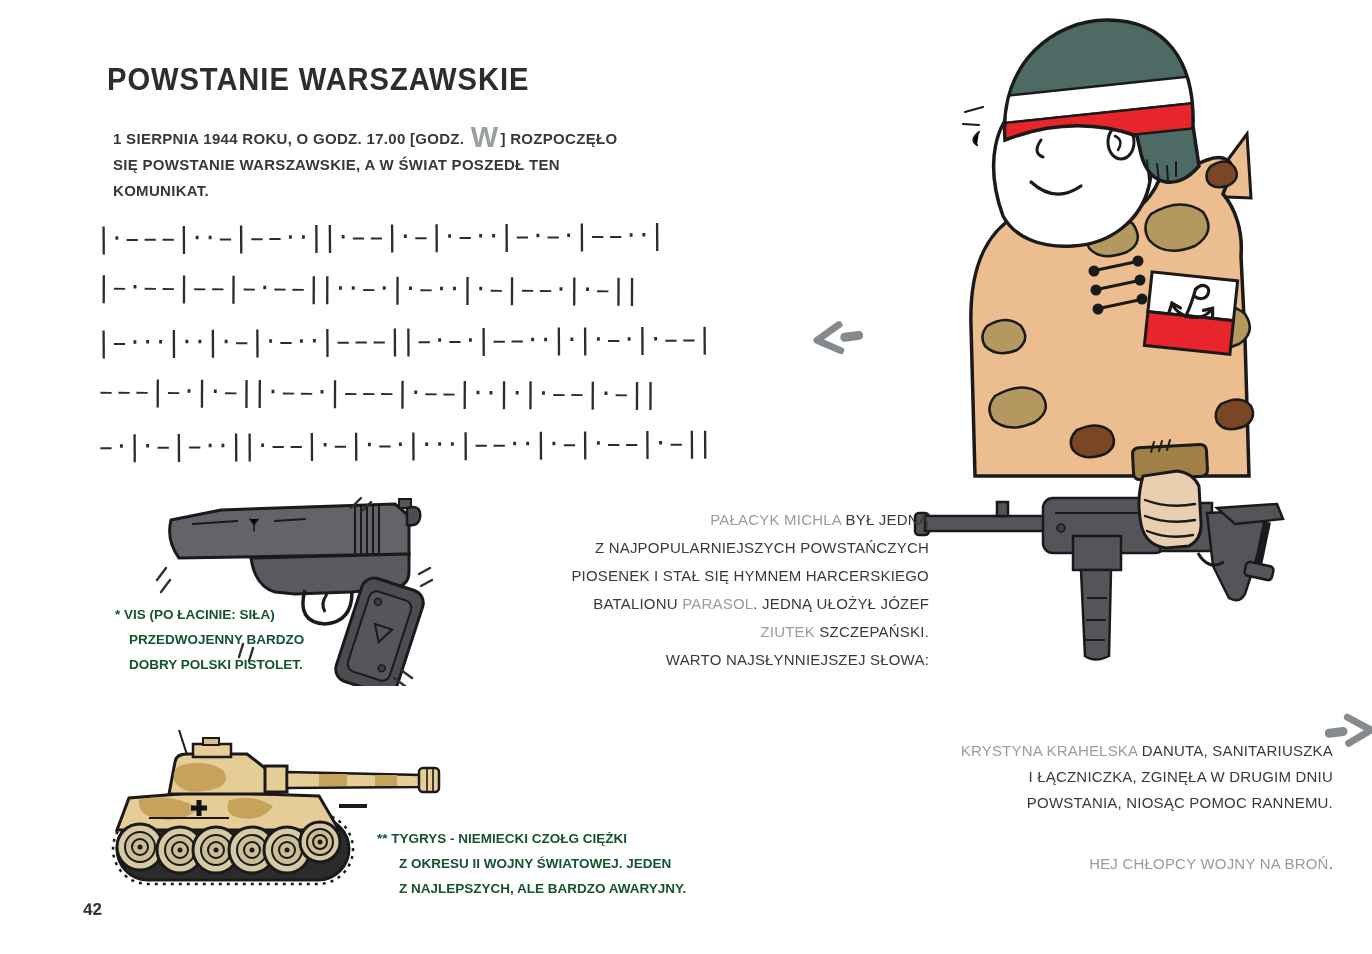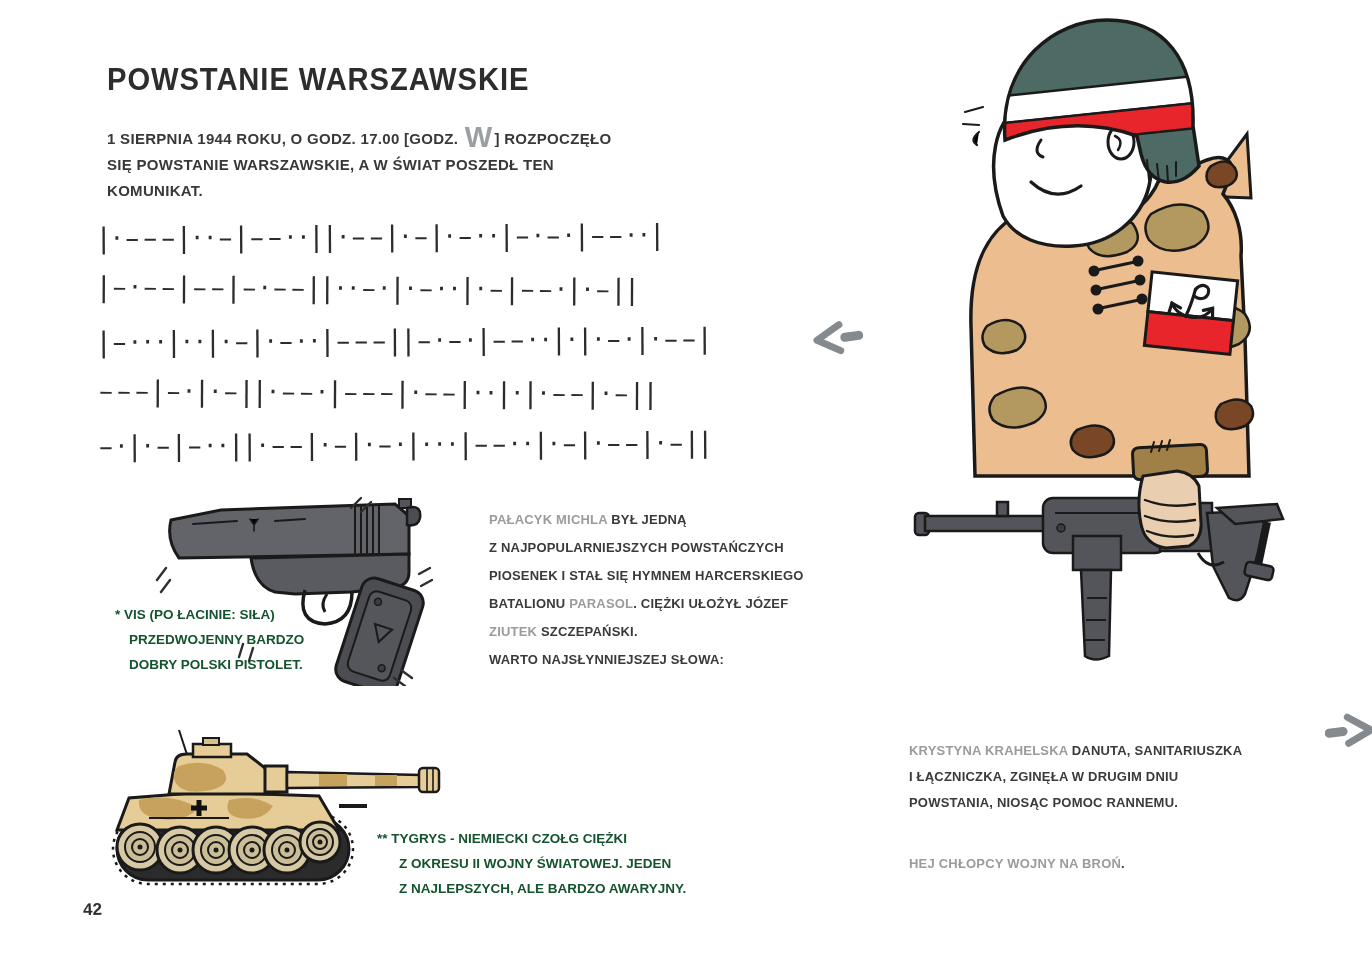--- a/index.html
+++ b/index.html
@@ -3,32 +3,32 @@
 <meta charset="utf-8">
 <style>
   html,body{margin:0;padding:0;background:#ffffff;}
   #page{position:relative;width:1372px;height:954px;background:#ffffff;overflow:hidden;
         font-family:"Liberation Sans",sans-serif;color:#383838;margin-left:37px;}
   .abs{position:absolute;}
   
   .title{left:70px;top:62px;font-size:31px;font-weight:700;letter-spacing:1px;color:#2d2d2d;
          transform:scaleX(.94);transform-origin:left top;white-space:nowrap;}
   
-  .intro{left:70px;top:124px;width:600px;font-size:15px;font-weight:700;line-height:26px;
+  .intro{left:76px;top:124px;width:600px;font-size:15px;font-weight:700;line-height:26px;
          letter-spacing:.3px;white-space:pre-line;}
   .w-big{display:inline-block;font-size:29px;font-weight:700;color:#9aa0a2;line-height:20px;
          transform:translateY(3px);padding:0 2px;}
   
   .morse{left:62px;top:220px;}
   .morse-line{height:52px;font-family:"DejaVu Sans",sans-serif;font-size:28px;letter-spacing:4px;
               color:#2c2c2c;white-space:nowrap;}
   .morse-line:nth-child(odd){transform:rotate(-0.35deg);}
   .morse-line:nth-child(even){transform:rotate(0.3deg);}
   
-  .textcol{font-size:13px;font-weight:700;letter-spacing:.2px;white-space:pre-line;color:#3a3a3a;}
+  .textcol{font-size:15px;font-weight:400;letter-spacing:.2px;white-space:pre-line;color:#3a3a3a;text-align:right;}
   .g{color:#9b9b9b;}
   .mid1{left:452px;top:506px;width:440px;line-height:28px;}
   .lyrics{left:452px;top:679px;width:440px;line-height:29px;}
   .fn{font-size:13.5px;font-weight:700;line-height:25px;white-space:pre-line;color:#14532d;}
   .fn1{left:78px;top:602px;width:270px;padding-left:14px;text-indent:-14px;}
   .fn2{left:340px;top:826px;width:330px;padding-left:22px;text-indent:-22px;}
   .rightcol{left:872px;top:712px;width:424px;line-height:26px;}
   .rightcol p{margin:0 0 9px 0;}
   .pagenum{left:46px;top:900px;font-size:17px;font-weight:700;color:#2f2f2f;transform:rotate(-2deg);}
   svg{display:block;}
@@ -228,21 +228,21 @@
     </g>
   </svg>
 
   <div class="abs fn fn1">* VIS (PO ŁACINIE: SIŁA)
 PRZEDWOJENNY BARDZO
 DOBRY POLSKI PISTOLET.</div>
 
   <div class="abs textcol mid1"><span class="g">PAŁACYK MICHLA</span><span> BYŁ JEDNĄ
 Z NAJPOPULARNIEJSZYCH POWSTAŃCZYCH
 PIOSENEK I STAŁ SIĘ HYMNEM HARCERSKIEGO
-BATALIONU </span><span class="g">PARASOL</span><span>. CIĘŻKI UŁOŻYŁ JÓZEF
+BATALIONU </span><span class="g">PARASOL</span><span>. JEDNĄ UŁOŻYŁ JÓZEF
 </span><span class="g">ZIUTEK</span><span> SZCZEPAŃSKI.
 WARTO NAJSŁYNNIEJSZEJ SŁOWA:</span></div>
 
 
   <svg class="abs" style="left:72px;top:726px;" width="345" height="165" viewBox="0 0 345 165">
     <path d="M83,44 L70,4" stroke="#1a1a1a" stroke-width="2" fill="none"></path>
 
     <rect x="8" y="92" width="232" height="62" rx="31" fill="#2b2b2b" stroke="#1a1a1a" stroke-width="3"></rect>
     <rect x="4" y="88" width="240" height="70" rx="35" fill="none" stroke="#1a1a1a" stroke-width="2.5" stroke-dasharray="3 5"></rect>
 

